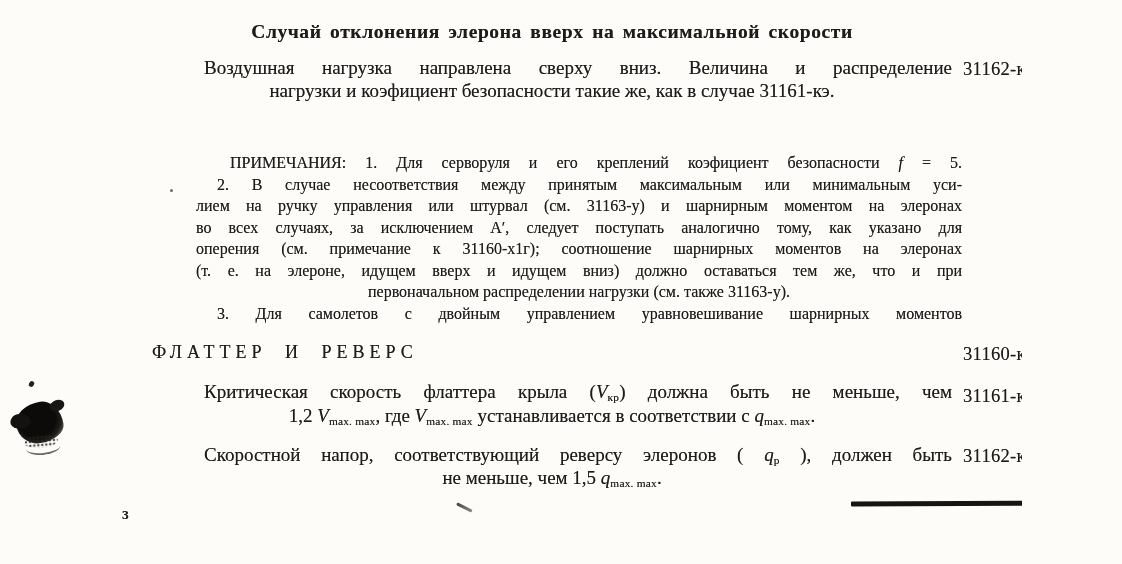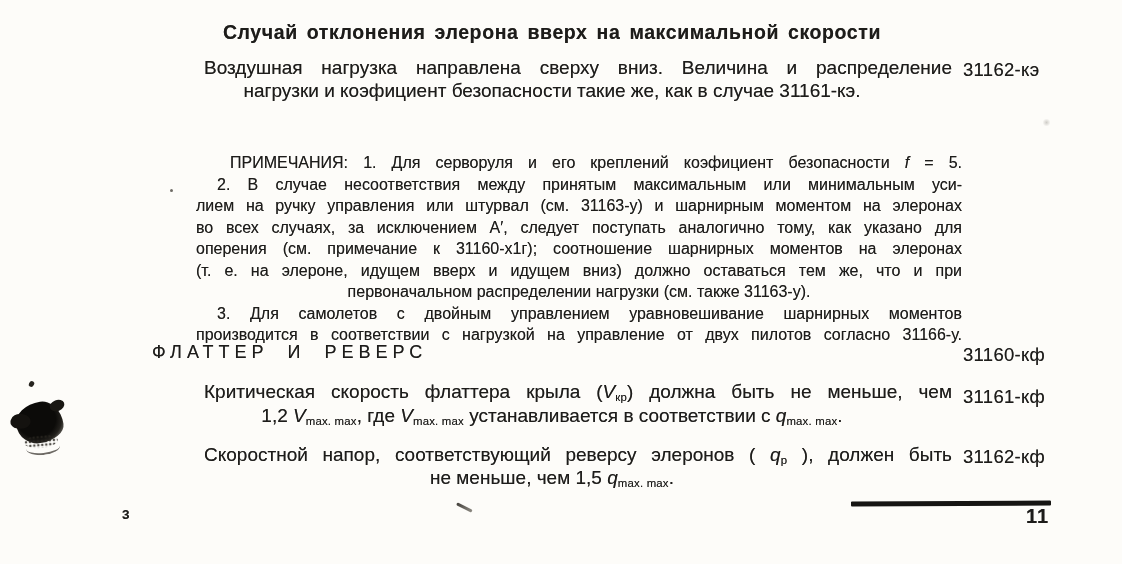--- a/index.html
+++ b/index.html
@@ -6,24 +6,23 @@
     margin: 0;
     padding: 0;
     background: #fdfcf9;
   }
   .page {
     position: relative;
     width: 1022px;
     height: 564px;
     background: #fdfcf9;
     overflow: hidden;
-    font-family: Liberation Sans, sans-serif;
+    font-family: Liberation Serif, serif;
     color: #1d1c1a;
     text-shadow: 0 0 0.45px rgba(25,25,25,0.6);
-    padding-left: 35px;
   }
   .abs { position: absolute; }
 
   .title-row {
     left: 152px; top: 21px; width: 800px;
     text-align: center;
     font-size: 19.5px; font-weight: bold;
     letter-spacing: 0.6px; word-spacing: 3px;
     white-space: nowrap;
   }
@@ -118,21 +117,20 @@
     <div class="note">
         <div class="tline just" style="padding-left: 21px;"><span>2. В случае несоответствия между принятым максимальным или минимальным уси-</span></div>
         <div class="tline just"><span>лием на ручку управления или штурвал (см. 31163-у) и шарнирным моментом на элеронах</span></div>
         <div class="tline just"><span>во всех случаях, за исключением А′, следует поступать аналогично тому, как указано для</span></div>
         <div class="tline just"><span>оперения (см. примечание к 31160-х1г); соотношение шарнирных моментов на элеронах</span></div>
         <div class="tline just"><span>(т. е. на элероне, идущем вверх и идущем вниз) должно оставаться тем же, что и при</span></div>
         <div class="tline"><span>первоначальном распределении нагрузки (см. также 31163-у).</span></div>
       </div>
     <div class="note">
         <div class="tline just" style="padding-left: 21px;"><span>3. Для самолетов с двойным управлением уравновешивание шарнирных моментов</span></div>
-        <div class="tline just"><span>производится в соответствии с нагрузкой на управление от двух пилотов согласно 31166-у.</span></div>
       </div>
   </div>
 
   <div class="abs heading-row">ФЛАТТЕР И РЕВЕРС</div>
   <div class="abs code code-kf0">31160-кф</div>
 
   <div class="abs para para-flutter1">
       <div class="tline just" style="padding-left: 52px;"><span>Критическая скорость флаттера крыла (</span><span class="it">V</span><sub>кр</sub><span>) должна быть не меньше, чем</span></div>
       <div class="tline"><span>1,2 </span><span class="it">V</span><sub>max. max</sub><span>, где </span><span class="it">V</span><sub>max. max</sub><span> устанавливается в соответствии с </span><span class="it">q</span><sub>max. max</sub><span>.</span></div>
     </div>

